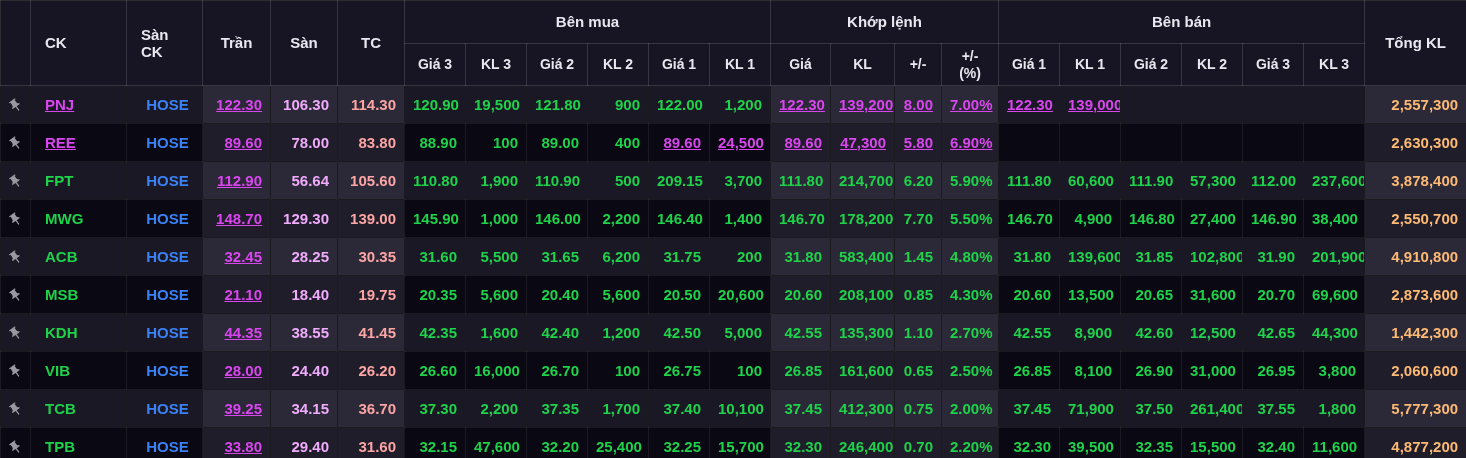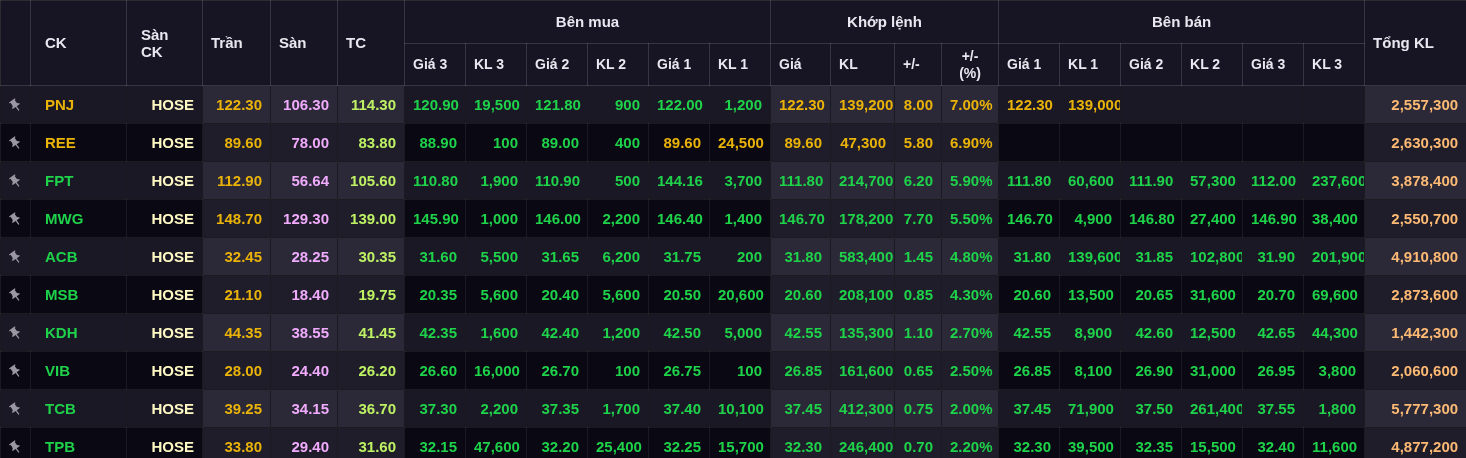--- a/index.html
+++ b/index.html
@@ -4,35 +4,35 @@
 <style>
   html,body{margin:0;padding:0;background:#0b0911;width:1466px;height:458px;overflow:hidden;
     font-family:"Liberation Sans", sans-serif;}
   .board{width:1466px;border-collapse:collapse;table-layout:fixed;}
   
   thead th{background:#171423;color:#e9e7ef;font-weight:700;font-size:15px;
     border:1px solid rgba(255,255,255,0.14);padding:0 8px;white-space:pre-line;line-height:1.15;}
   thead tr.h1 th{height:42px;}
   thead tr.h2 th{height:41px;font-size:14px;}
   th.left{text-align:left;padding-left:14px;}
-  th.right{text-align:left;}
+  th.right{text-align:center;}
   th.center{text-align:center;margin-left:36px;}
   
   tbody tr{height:38px;}
   tbody tr.odd{--base:#1b1826;--hl:#2b2837;}
   tbody tr.even{--base:#0a0812;--hl:#201d2a;}
   tbody td{background:var(--base);border:1px solid rgba(255,255,255,0.07);
     border-top:1px solid rgba(255,255,255,0.16);
     font-size:15px;font-weight:600;padding:0 8px;text-align:right;white-space:nowrap;overflow:hidden;}
   tbody td.hl{background:var(--hl);}
   td.pin-cell{text-align:center;padding:0 2px;}
   td.code-cell{text-align:left;padding-left:14px;font-weight:700;}
-  td.exch-cell{text-align:right;padding-left:14px;color:#fef9c3;}
+  td.exch-cell{text-align:center;padding-left:14px;color:#3b82f6;}
   
-  .c-g{color:#1ed24a;} .c-m{color:#eab308;} .c-c{color:#f0abfc;} .c-y{color:#bef264;} .c-w{color:#fdba74;}
+  .c-g{color:#1ed24a;} .c-m{color:#d946ef;text-decoration:underline;} .c-c{color:#f0abfc;} .c-y{color:#fca5a5;} .c-w{color:#fdba74;}
   .pin-svg{width:15px;height:15px;transform:rotate(-35deg);display:inline-block;vertical-align:middle;}
   .pin-svg path{fill:#9a97a2;}
 </style>
 </head>
 <body>
 
 <table class="board">
   <colgroup>
     <col style="width:30px">
       <col style="width:96px">
@@ -158,21 +158,21 @@
     </td>
     <td class="code-cell c-g">FPT</td>
     <td class="exch-cell">HOSE</td>
     <td class="hl c-m">112.90</td>
     <td class="hl c-c">56.64</td>
     <td class="hl c-y">105.60</td>
     <td class="c-g">110.80</td>
     <td class="c-g">1,900</td>
     <td class="c-g">110.90</td>
     <td class="c-g">500</td>
-    <td class="c-g">144.16</td>
+    <td class="c-g">209.15</td>
     <td class="c-g">3,700</td>
     <td class="hl c-g">111.80</td>
     <td class="hl c-g">214,700</td>
     <td class="hl c-g">6.20</td>
     <td class="hl c-g">5.90%</td>
     <td class="c-g">111.80</td>
     <td class="c-g">60,600</td>
     <td class="c-g">111.90</td>
     <td class="c-g">57,300</td>
     <td class="c-g">112.00</td>

